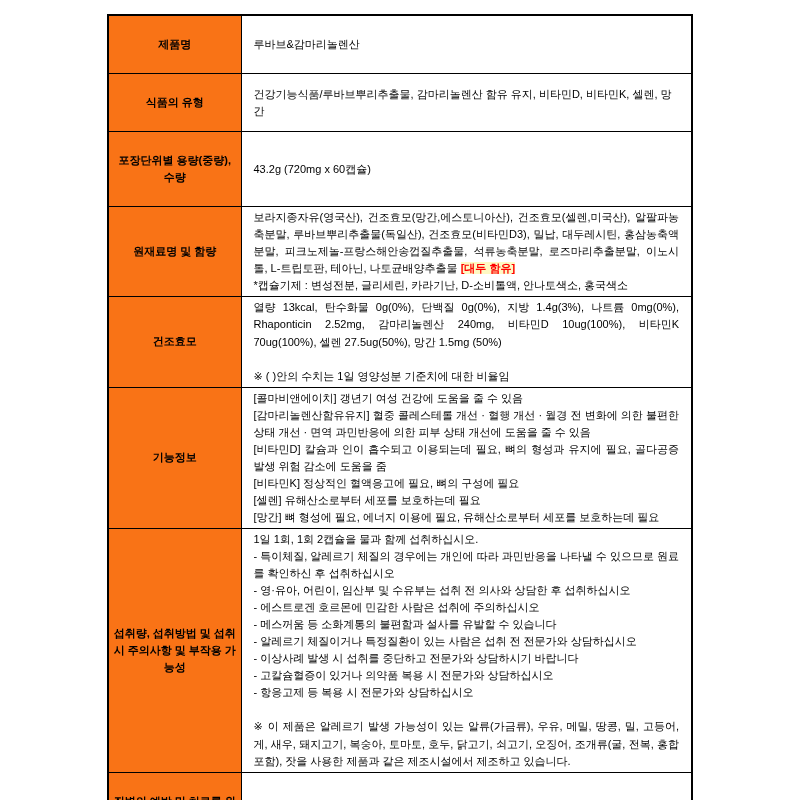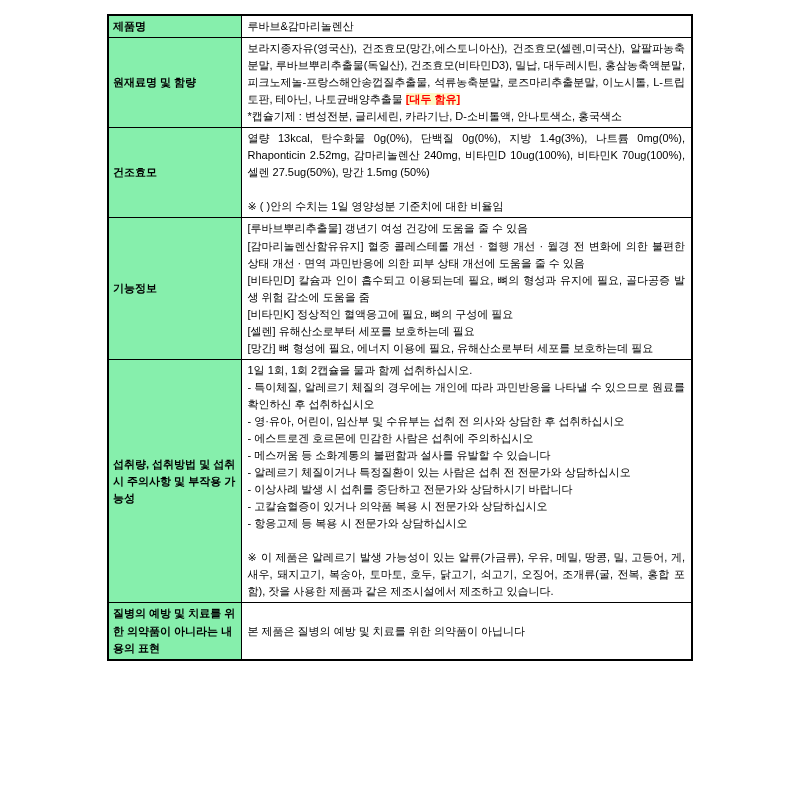--- a/index.html
+++ b/index.html
@@ -25,28 +25,29 @@
     color: #000000;
   }
   table.info col.c-label { width: 133px; }
   table.info col.c-value { width: 451px; }
   table.info td {
     border: 1px solid #000000;
     vertical-align: middle;
     line-height: 1.55;
   }
   td.label {
-    background: #86efac;
+    background: #f97316;
+    text-align: center;
     font-weight: bold;
-    padding: 2px 4px;
+    padding: 20px 4px;
   }
   td.value {
     background: #ffffff;
     text-align: left;
-    padding: 2px 6px;
+    padding: 2px 12px;
   }
   td.value .para { text-align: justify; }
   td.value .line { text-align: justify; }
   .spacer { height: 17px; }
   .hl {
     background: #fef9c3;
     color: #FF0000;
     font-weight: bold;
   }
 </style>
@@ -59,23 +60,31 @@
         <col class="c-label">
         <col class="c-value">
       </colgroup>
     <tbody>
 
       <tr>
         <td class="label">제품명</td>
         <td class="value">루바브&amp;감마리놀렌산</td>
       </tr>
 
+      <tr>
+        <td class="label">식품의 유형</td>
+        <td class="value">건강기능식품/루바브뿌리추출물, 감마리놀렌산 함유 유지, 비타민D, 비타민K, 셀렌, 망간</td>
+      </tr>
 
 
 
+      <tr>
+        <td class="label">포장단위별 용량(중량), 수량</td>
+        <td class="value">43.2g (720mg x 60캡슐)</td>
+      </tr>
 
       <tr>
         <td class="label">원재료명 및 함량</td>
         <td class="value">
           <div class="para"><span>보라지종자유(영국산), 건조효모(망간,에스토니아산), 건조효모(셀렌,미국산), 알팔파농축분말, 루바브뿌리추출물(독일산), 건조효모(비타민D3), 밀납, 대두레시틴, 홍삼농축액분말, 피크노제놀-프랑스해안송껍질추출물, 석류농축분말, 로즈마리추출분말, 이노시톨, L-트립토판, 테아닌, 나토균배양추출물 </span><span class="hl">[대두 함유]</span></div>
           <div class="line">*캡슐기제 : 변성전분, 글리세린, 카라기난, D-소비톨액, 안나토색소, 홍국색소</div>
         </td>
       </tr>
 
       <tr>
@@ -83,21 +92,21 @@
         <td class="value">
           <div class="para">열량 13kcal, 탄수화물 0g(0%), 단백질 0g(0%), 지방 1.4g(3%), 나트륨 0mg(0%), Rhaponticin 2.52mg, 감마리놀렌산 240mg, 비타민D 10ug(100%), 비타민K 70ug(100%), 셀렌 27.5ug(50%), 망간 1.5mg (50%)</div>
           <div class="spacer"></div>
           <div class="line">※ ( )안의 수치는 1일 영양성분 기준치에 대한 비율임</div>
         </td>
       </tr>
 
       <tr>
         <td class="label">기능정보</td>
         <td class="value">
-          <div class="line">[루바브뿌리추출물] 갱년기 여성 건강에 도움을 줄 수 있음</div>
+          <div class="line">[콜마비앤에이치] 갱년기 여성 건강에 도움을 줄 수 있음</div>
           <div class="line">[감마리놀렌산함유유지] 혈중 콜레스테롤 개선 · 혈행 개선 · 월경 전 변화에 의한 불편한 상태 개선 · 면역 과민반응에 의한 피부 상태 개선에 도움을 줄 수 있음</div>
           <div class="line">[비타민D] 칼슘과 인이 흡수되고 이용되는데 필요, 뼈의 형성과 유지에 필요, 골다공증 발생 위험 감소에 도움을 줌</div>
           <div class="line">[비타민K] 정상적인 혈액응고에 필요, 뼈의 구성에 필요</div>
           <div class="line">[셀렌] 유해산소로부터 세포를 보호하는데 필요</div>
           <div class="line">[망간] 뼈 형성에 필요, 에너지 이용에 필요, 유해산소로부터 세포를 보호하는데 필요</div>
         </td>
       </tr>
 
       <tr>
         <td class="label">섭취량, 섭취방법 및 섭취 시 주의사항 및 부작용 가능성</td>

